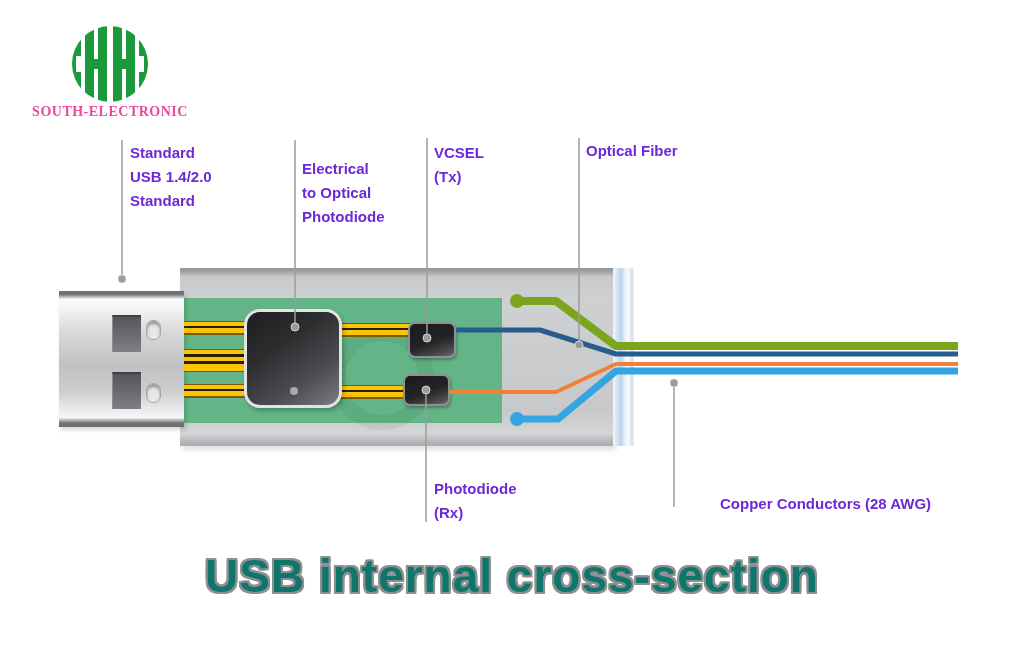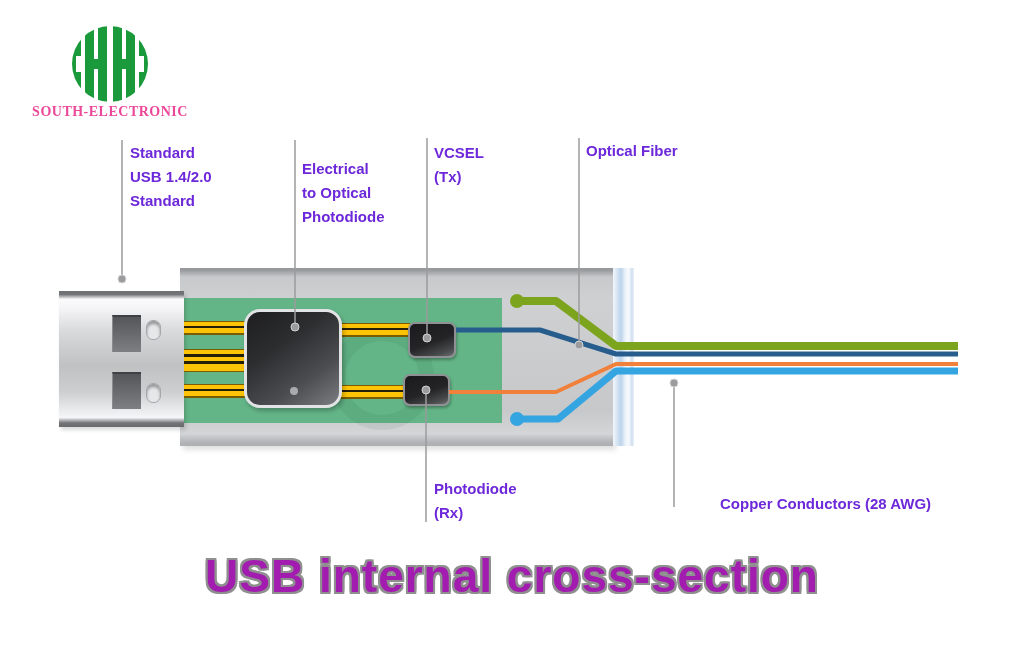--- a/index.html
+++ b/index.html
@@ -107,21 +107,21 @@
   }
   #vcsel{left:408px;top:322px;width:48px;height:36px;}
   #photodiode{left:403px;top:374px;width:47px;height:32px;}
 
   
   #overlay{left:0;top:0;}
 
   
   #page-title{
     left:0;top:549px;width:1024px;text-align:center;
-    font-size:46px;font-weight:700;letter-spacing:1px;color:#a21caf;
+    font-size:46px;font-weight:700;letter-spacing:1px;color:#0f766e;
     text-shadow:
       -2px -2px 0 #8f8f8f, 2px -2px 0 #8f8f8f,
       -2px  2px 0 #8f8f8f, 2px  2px 0 #8f8f8f,
       -2px  0   0 #8f8f8f, 2px  0   0 #8f8f8f,
        0   -2px 0 #8f8f8f, 0    2px 0 #8f8f8f;
     white-space:nowrap;
   }
 </style>
 </head>
 <body>

